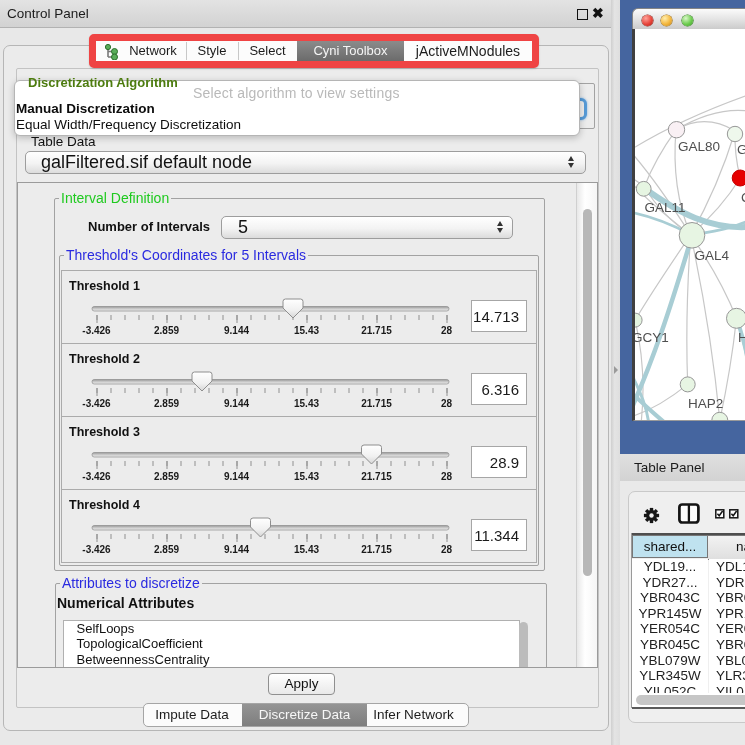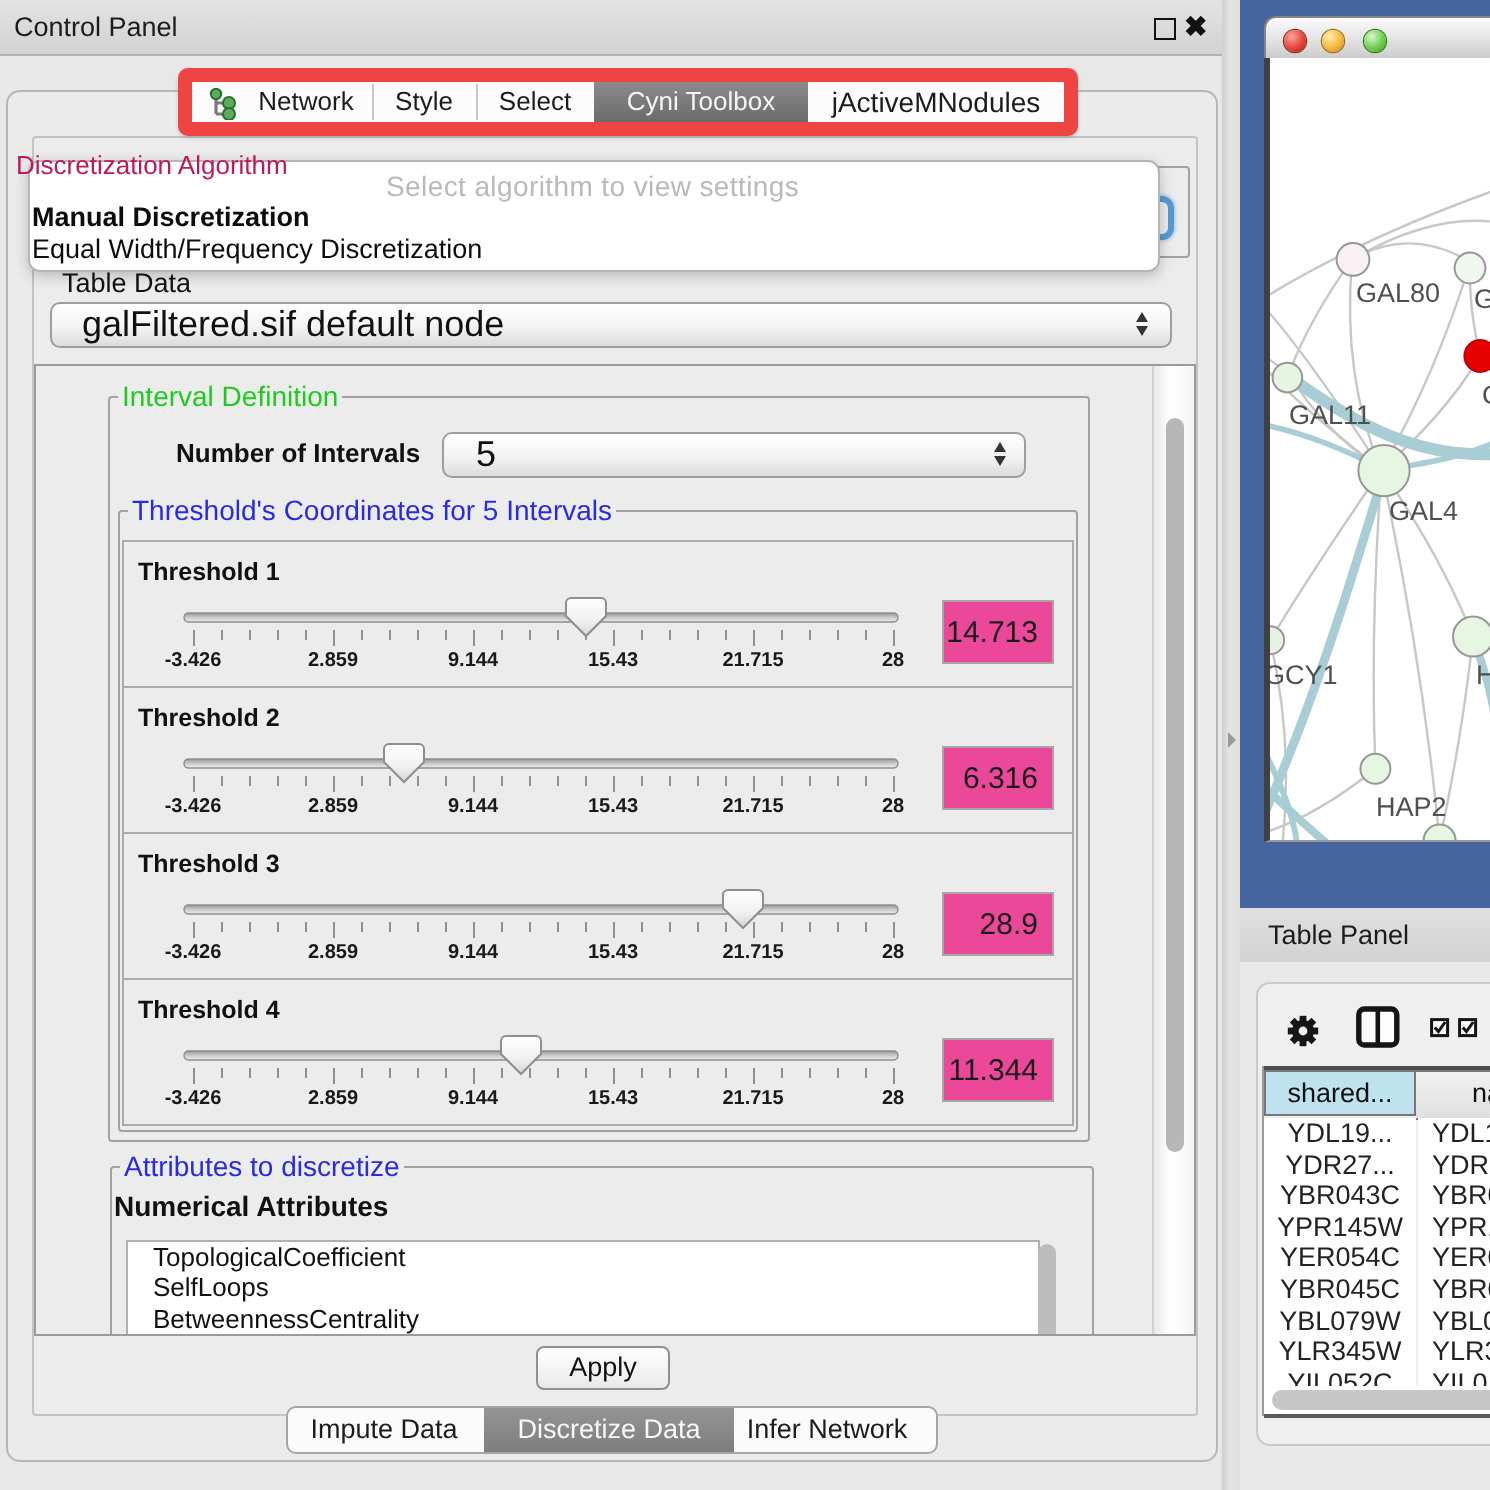--- a/index.html
+++ b/index.html
@@ -16,37 +16,37 @@
 
 #toptabs{left:89px;top:33.5px;width:436px;height:20px;background:#fcfcfc;border:7px solid #ef4444;border-radius:5px;font-size:13px;color:#1c1c1c;box-shadow:0 1px 2px rgba(0,0,0,0.15);}
 #toptabs .seg{position:absolute;top:0;height:20px;line-height:20px;text-align:center;}
 #toptabs .div{position:absolute;top:1px;height:18px;width:1px;background:#c8c8c8;}
 #toptabs .sel{background:linear-gradient(#8b8b8b,#6b6b6b);color:#f5f5f5;}
 
 .grp{border:1px solid #a2a2a2;border-radius:2px;}
 .gtitle{position:absolute;top:-9px;left:4px;background:#ececec;padding:0 2px;font-size:14px;}
 
 #popup{left:14px;top:80px;width:564px;height:54px;background:#fff;border:1px solid #b5b5b5;border-radius:6px;box-shadow:0 2px 7px rgba(0,0,0,0.22);}
-#faintT{left:8px;top:75px;font-size:13px;font-weight:normal;color:#be185d;z-index:5;}
+#faintT{left:28px;top:75px;font-size:13px;font-weight:bold;color:#4d7c0f;z-index:5;}
 #popup .hint{position:absolute;left:178px;top:4px;font-size:14px;letter-spacing:0.2px;color:#b9b9b9;}
 #popup .it1{position:absolute;left:1px;top:20px;font-size:13.5px;font-weight:bold;color:#0d0d0d;}
 #popup .it2{position:absolute;left:1px;top:36px;font-size:13.5px;color:#0d0d0d;}
 
 .combo{background:linear-gradient(#ffffff,#f3f3f3 55%,#dcdcdc);border:1px solid #9d9d9d;border-radius:5px;font-size:18px;color:#111;}
 .updn{position:absolute;width:7px;height:12px;}
 .updn:before{content:"";position:absolute;left:0;top:0;border-left:3.5px solid transparent;border-right:3.5px solid transparent;border-bottom:5px solid #333;}
 .updn:after{content:"";position:absolute;left:0;bottom:0;border-left:3.5px solid transparent;border-right:3.5px solid transparent;border-top:5px solid #333;}
 
 #viewport{left:17px;top:182px;width:579px;height:484px;border:1px solid #9b9b9b;background:#ececec;overflow:hidden;}
 #vtrack{left:558px;top:0px;width:20px;height:484px;background:linear-gradient(90deg,#e8e8e8,#ffffff 40%,#f5f5f5);border-left:1px solid #d0d0d0;}
 #vthumb{left:565px;top:26px;width:9px;height:367px;background:#b7b7b7;border-radius:4.5px;}
 
 .tpanel{left:43px;width:474px;height:72px;border:1px solid #ababab;background:#ececec;}
 .tpanel .tt{position:absolute;left:7px;top:8px;font-size:12.5px;font-weight:bold;color:#111;}
-.vbox{position:absolute;left:409px;top:29px;width:56px;height:32px;background:#ec4899;border:1px solid #a6a6a6;font-size:15px;color:#1a1a1a;text-align:right;line-height:32px;padding-right:7px;box-sizing:border-box;}
+.vbox{position:absolute;left:409px;top:29px;width:56px;height:32px;background:#ffffff;border:1px solid #a6a6a6;font-size:15px;color:#1a1a1a;text-align:right;line-height:32px;padding-right:7px;box-sizing:border-box;}
 .slab{position:absolute;top:54px;width:60px;margin-left:-30px;text-align:center;font-size:10px;font-weight:bold;color:#1a1a1a;}
 
 #attrlist{left:44.5px;top:436.5px;width:455px;height:60px;border:1px solid #b0b0b0;background:#fff;font-size:13px;color:#111;overflow:hidden;}
 #attrlist div{margin-left:13px;line-height:15.7px;}
 #lthumb{left:501px;top:439px;width:9px;height:60px;background:#bcbcbc;border-radius:4.5px;}
 #applybtn{left:268px;top:672.5px;width:65px;height:20px;background:linear-gradient(#ffffff,#e9e9e9);border:1px solid #8f8f8f;border-radius:4px;font-size:13.5px;color:#111;text-align:center;line-height:19px;}
 
 #bottabs{left:143px;top:702.5px;width:324px;height:22px;background:#fbfbfb;border:1px solid #a5a5a5;border-radius:5px;font-size:13.5px;color:#1c1c1c;}
 #bottabs .seg{position:absolute;top:0;height:22px;line-height:22px;text-align:center;}
 #bottabs .sel{background:linear-gradient(#949494,#7e7e7e);color:#f7f7f7;}
@@ -205,22 +205,22 @@
   <div class="slab" style="left:314.5px;">21.715</div>
   <div class="slab" style="left:384.5px;">28</div>
   <div class="vbox">11.344</div>
 </div>
 
     <div class="abs grp" style="left:37px;top:400px;width:490px;height:100px;">
       <span class="gtitle" style="color:#2a2ae0;">Attributes to discretize</span>
     </div>
     <div class="abs" style="left:39px;top:412px;font-size:14px;font-weight:bold;color:#111;">Numerical Attributes</div>
     <div class="abs" id="attrlist">
-      <div>TopologicalCoefficient</div>
-        <div>SelfLoops</div>
+      <div>SelfLoops</div>
+        <div>TopologicalCoefficient</div>
         <div>BetweennessCentrality</div>
     </div>
     <div class="abs" id="lthumb"></div>
   </div>
 
   <div class="abs" id="applybtn">Apply</div>
   <div class="abs" id="bottabs">
     <div class="seg" style="left:0;width:96px;">Impute Data</div>
     <div class="seg sel" style="left:98px;width:125px;">Discretize Data</div>
     <div class="seg" style="left:215px;width:109px;">Infer Network</div>

